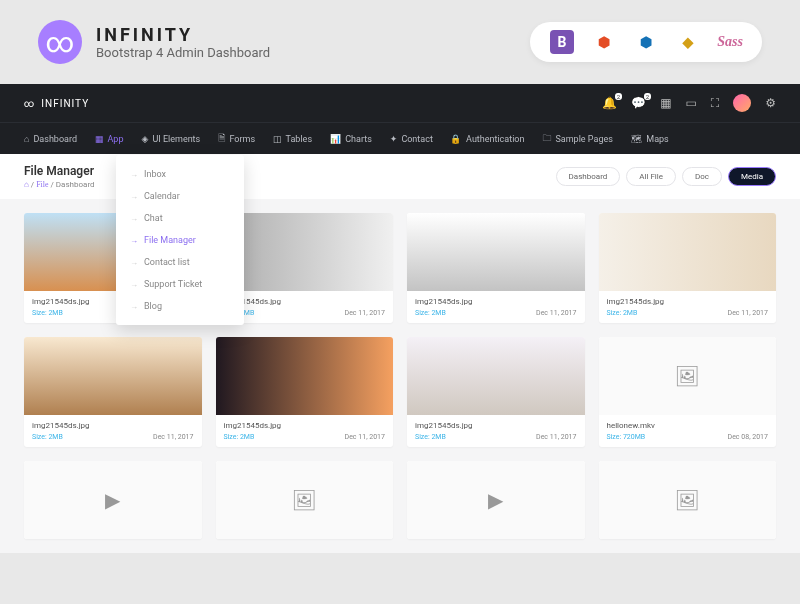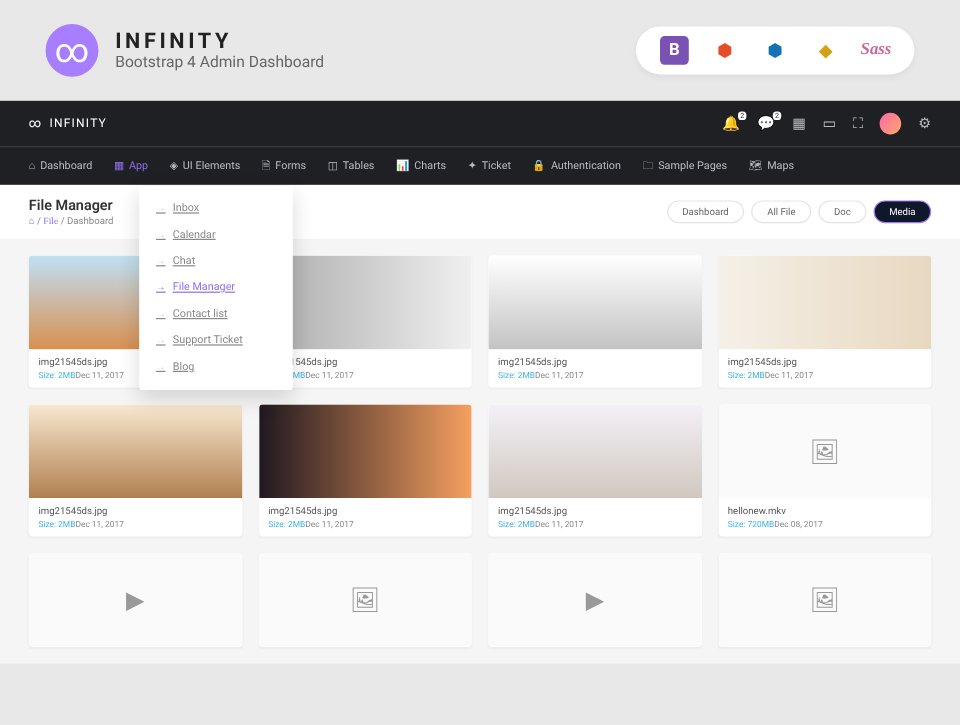--- a/index.html
+++ b/index.html
@@ -16,38 +16,38 @@
 .search { flex:0 0 240px; margin-left:102px; }
 .search input { width:100%; background:#2c2f35; border:none; border-radius:14px; padding:5px 12px; color:#aaa; font-size:9px; outline:none; }
 .topbar-icons { margin-left:auto; display:flex; gap:14px; align-items:center; color:#bbb; font-size:12px; }
 .topbar-icons .ico { position:relative; cursor:pointer; }
 .dot { position:absolute; top:-3px; right:-5px; background:#fff; color:#333; border-radius:3px; font-size:6px; padding:0 2px; }
 .avatar { width:18px; height:18px; border-radius:50%; background:linear-gradient(135deg,#f6a,#fa6); }
 .mainnav { background:#1e2024; height:32px; display:flex; align-items:center; padding:0 24px; gap:18px; border-top:1px solid #2a2d33; position:relative; }
 .mainnav .ni { color:#b8bbc2; font-size:9px; display:flex; align-items:center; gap:4px; cursor:pointer; }
 .mainnav .ni.active { color:#8c6ff0; }
 .dropdown { position:absolute; top:32px; left:116px; background:#fff; border-radius:3px; box-shadow:0 6px 18px rgba(0,0,0,.15); padding:8px 0; width:128px; z-index:10; }
-.dropdown .di { padding:6px 14px; font-size:9px; color:#888; display:flex; gap:6px; cursor:pointer;text-decoration:underline; }
+.dropdown .di { padding:6px 14px; font-size:9px; color:#888; display:flex; align-items:center; gap:6px; cursor:pointer; }
 .dropdown .di.sel { color:#8c6ff0; }
 .dropdown .di::before { content:"→"; font-size:8px; color:#ccc; }
 .dropdown .di.sel::before { color:#8c6ff0; }
 .pagehead { background:#fff; padding:10px 24px; display:flex; align-items:center; }
 .pagehead .phleft h2 { font-size:12px; font-weight:600; color:#333; }
 .crumb { font-size:8px; color:#888; margin-top:2px; }
 .crumb .home { color:#8c6ff0; }
 .crumb a { color:#8c6ff0; text-decoration:none;font-family:Liberation Serif, serif; }
 .phright { margin-left:auto; display:flex; gap:6px; }
 .pill { border:1px solid #e4e4e8; border-radius:14px; padding:4px 12px; font-size:8px; color:#666; cursor:pointer; background:#fff; }
 .pill.act { background:#0f172a; color:#fff; border-color:#9a7bff; }
 .grid { padding:14px 24px; display:grid; grid-template-columns:repeat(4,1fr); gap:14px; }
 .card { background:#fff; border-radius:3px; overflow:hidden; box-shadow:0 1px 2px rgba(0,0,0,.04); }
 .thumb { height:78px; background:#ddd; background-size:cover; background-position:center; display:flex; align-items:center; justify-content:center; color:#999; font-size:20px; }
 .cbody { padding:6px 8px; }
 .fname { font-size:8px; color:#555; }
-.cmeta { display:flex; justify-content:flex-start; margin-top:3px; font-size:7px; }
+.cmeta { display:flex; justify-content:space-between; margin-top:3px; font-size:7px; }
 .size { color:#3bb4e8; }
 .size b { color:#3bb4e8; font-weight:400; }
 .date { color:#888; }
 .t1 { background:linear-gradient(180deg,#bfe0f5,#d89050); }
 .t2 { background:linear-gradient(90deg,#aaa,#f0f0f0); }
 .t3 { background:linear-gradient(180deg,#fff,#c3c3c3); }
 .t4 { background:linear-gradient(90deg,#f5f0e8,#e8d8c0); }
 .t5 { background:linear-gradient(180deg,#f8e8d0,#b08050); }
 .t6 { background:linear-gradient(90deg,#201820,#f5a060); }
 .t7 { background:linear-gradient(180deg,#f4f0f6,#d0c8c0); }
@@ -91,21 +91,21 @@
     </div>
   </div>
 
   <div class="mainnav">
     <span class="ni">⌂ <span>Dashboard</span></span>
     <span class="ni active">▦ <span>App</span></span>
     <span class="ni">◈ <span>UI Elements</span></span>
     <span class="ni">🗎 <span>Forms</span></span>
     <span class="ni">◫ <span>Tables</span></span>
     <span class="ni">📊 <span>Charts</span></span>
-    <span class="ni">✦ <span>Ticket</span></span>
+    <span class="ni">✦ <span>Contact</span></span>
     <span class="ni">🔒 <span>Authentication</span></span>
     <span class="ni">🗀 <span>Sample Pages</span></span>
     <span class="ni">🗺 <span>Maps</span></span>
 
     <div class="dropdown">
       <div class="di">
           <span>Inbox</span>
         </div>
       <div class="di">
           <span>Calendar</span>

